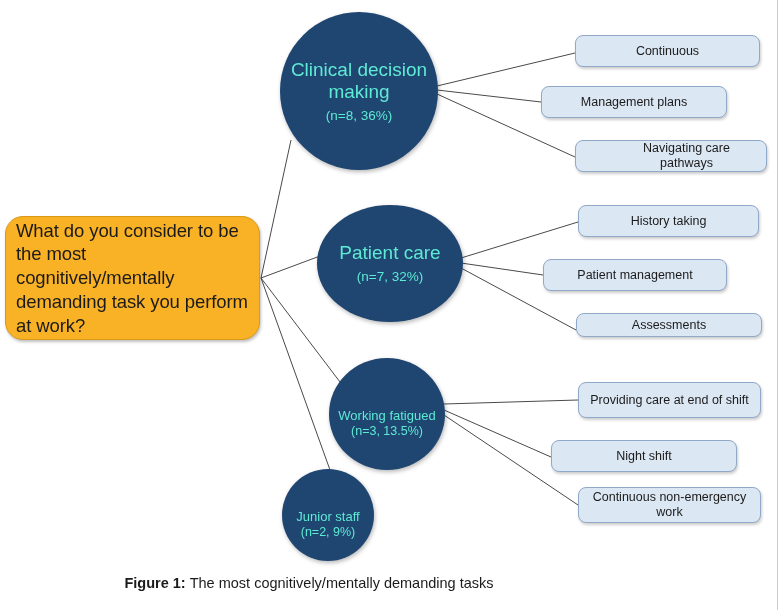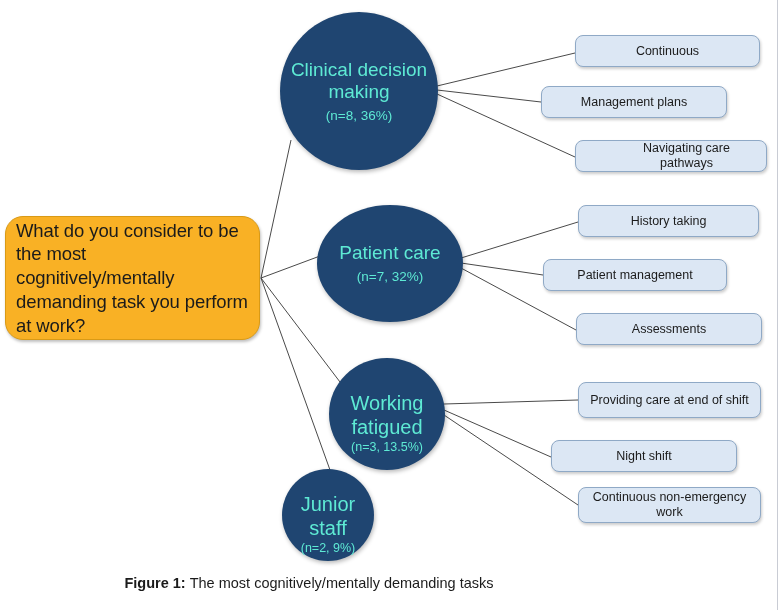--- a/index.html
+++ b/index.html
@@ -74,21 +74,21 @@
     font-size: 19px;
     line-height: 1.17;
     font-weight: 400;
     padding: 0 8px;
   }
   .circle .c-count {
     font-size: 13.5px;
     line-height: 1.14;
     margin-top: 5px;
   }
-  .circle.small .c-label { font-size: 20px; margin-top: 19px; }
+  .circle.small .c-label { font-size: 13px; margin-top: 19px; }
   .circle.small .c-count { font-size: 12.5px; margin-top: 1px; }
 
   #circle-0 { left: 280px; top: 12px;  width: 158px; height: 158px; }
   #circle-1 { left: 317px; top: 205px; width: 146px; height: 117px; }
   #circle-2 { left: 329px; top: 358px; width: 116px; height: 112px; }
   #circle-3 { left: 282px; top: 469px; width: 92px;  height: 92px;  }
 
   
   .sub-box {
     position: absolute;
@@ -107,21 +107,21 @@
     box-shadow: 1px 2px 3px rgba(0,0,0,0.20);
     z-index: 3;
   }
 
   #box-0-0 { left: 575px; top: 35px;  width: 185px; height: 32px; }
   #box-0-1 { left: 541px; top: 86px;  width: 186px; height: 32px; }
   #box-0-2 { left: 575px; top: 140px; width: 192px; height: 32px; padding-left: 39px; }
 
   #box-1-0 { left: 578px; top: 205px; width: 181px; height: 32px; }
   #box-1-1 { left: 543px; top: 259px; width: 184px; height: 32px; }
-  #box-1-2 { left: 576px; top: 313px; width: 186px; height: 32px; text-align: center; }
+  #box-1-2 { left: 576px; top: 313px; width: 186px; height: 24px; text-align: center; }
 
   #box-2-0 { left: 578px; top: 382px; width: 183px; height: 36px; }
   #box-2-1 { left: 551px; top: 440px; width: 186px; height: 32px; }
   #box-2-2 { left: 578px; top: 487px; width: 183px; height: 36px; }
 
   
   .caption {
     position: absolute;
     left: 0;
     top: 575px;

